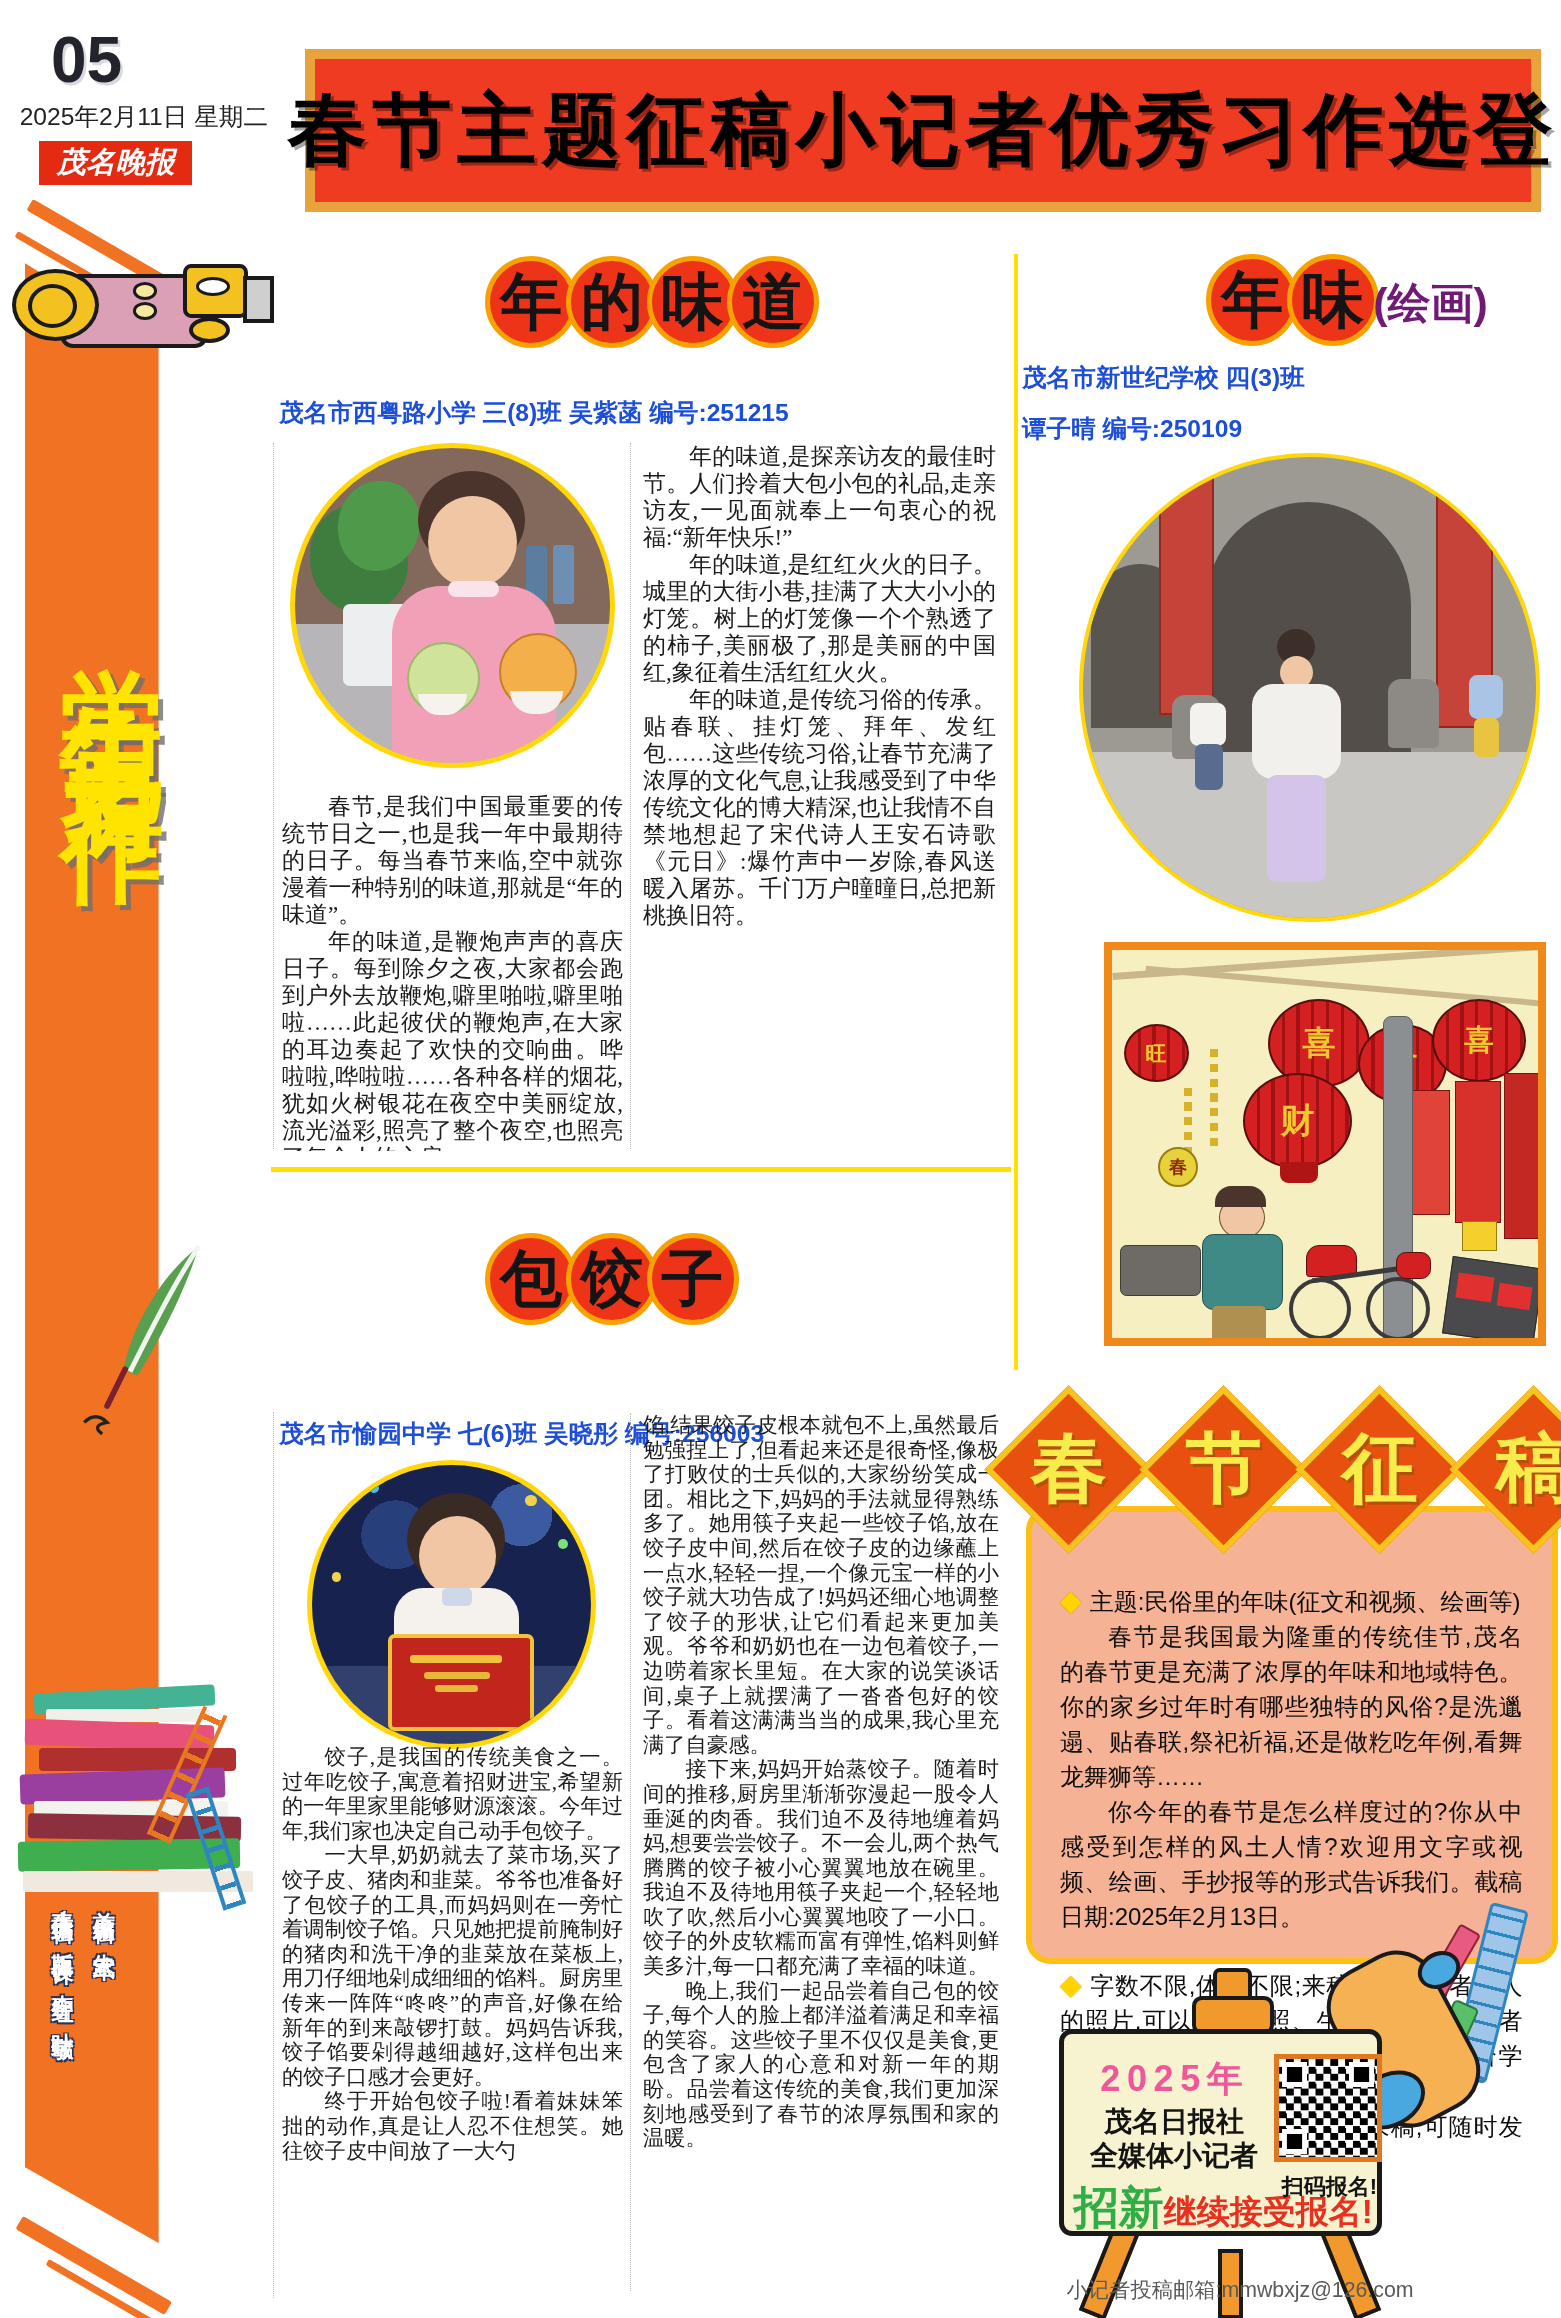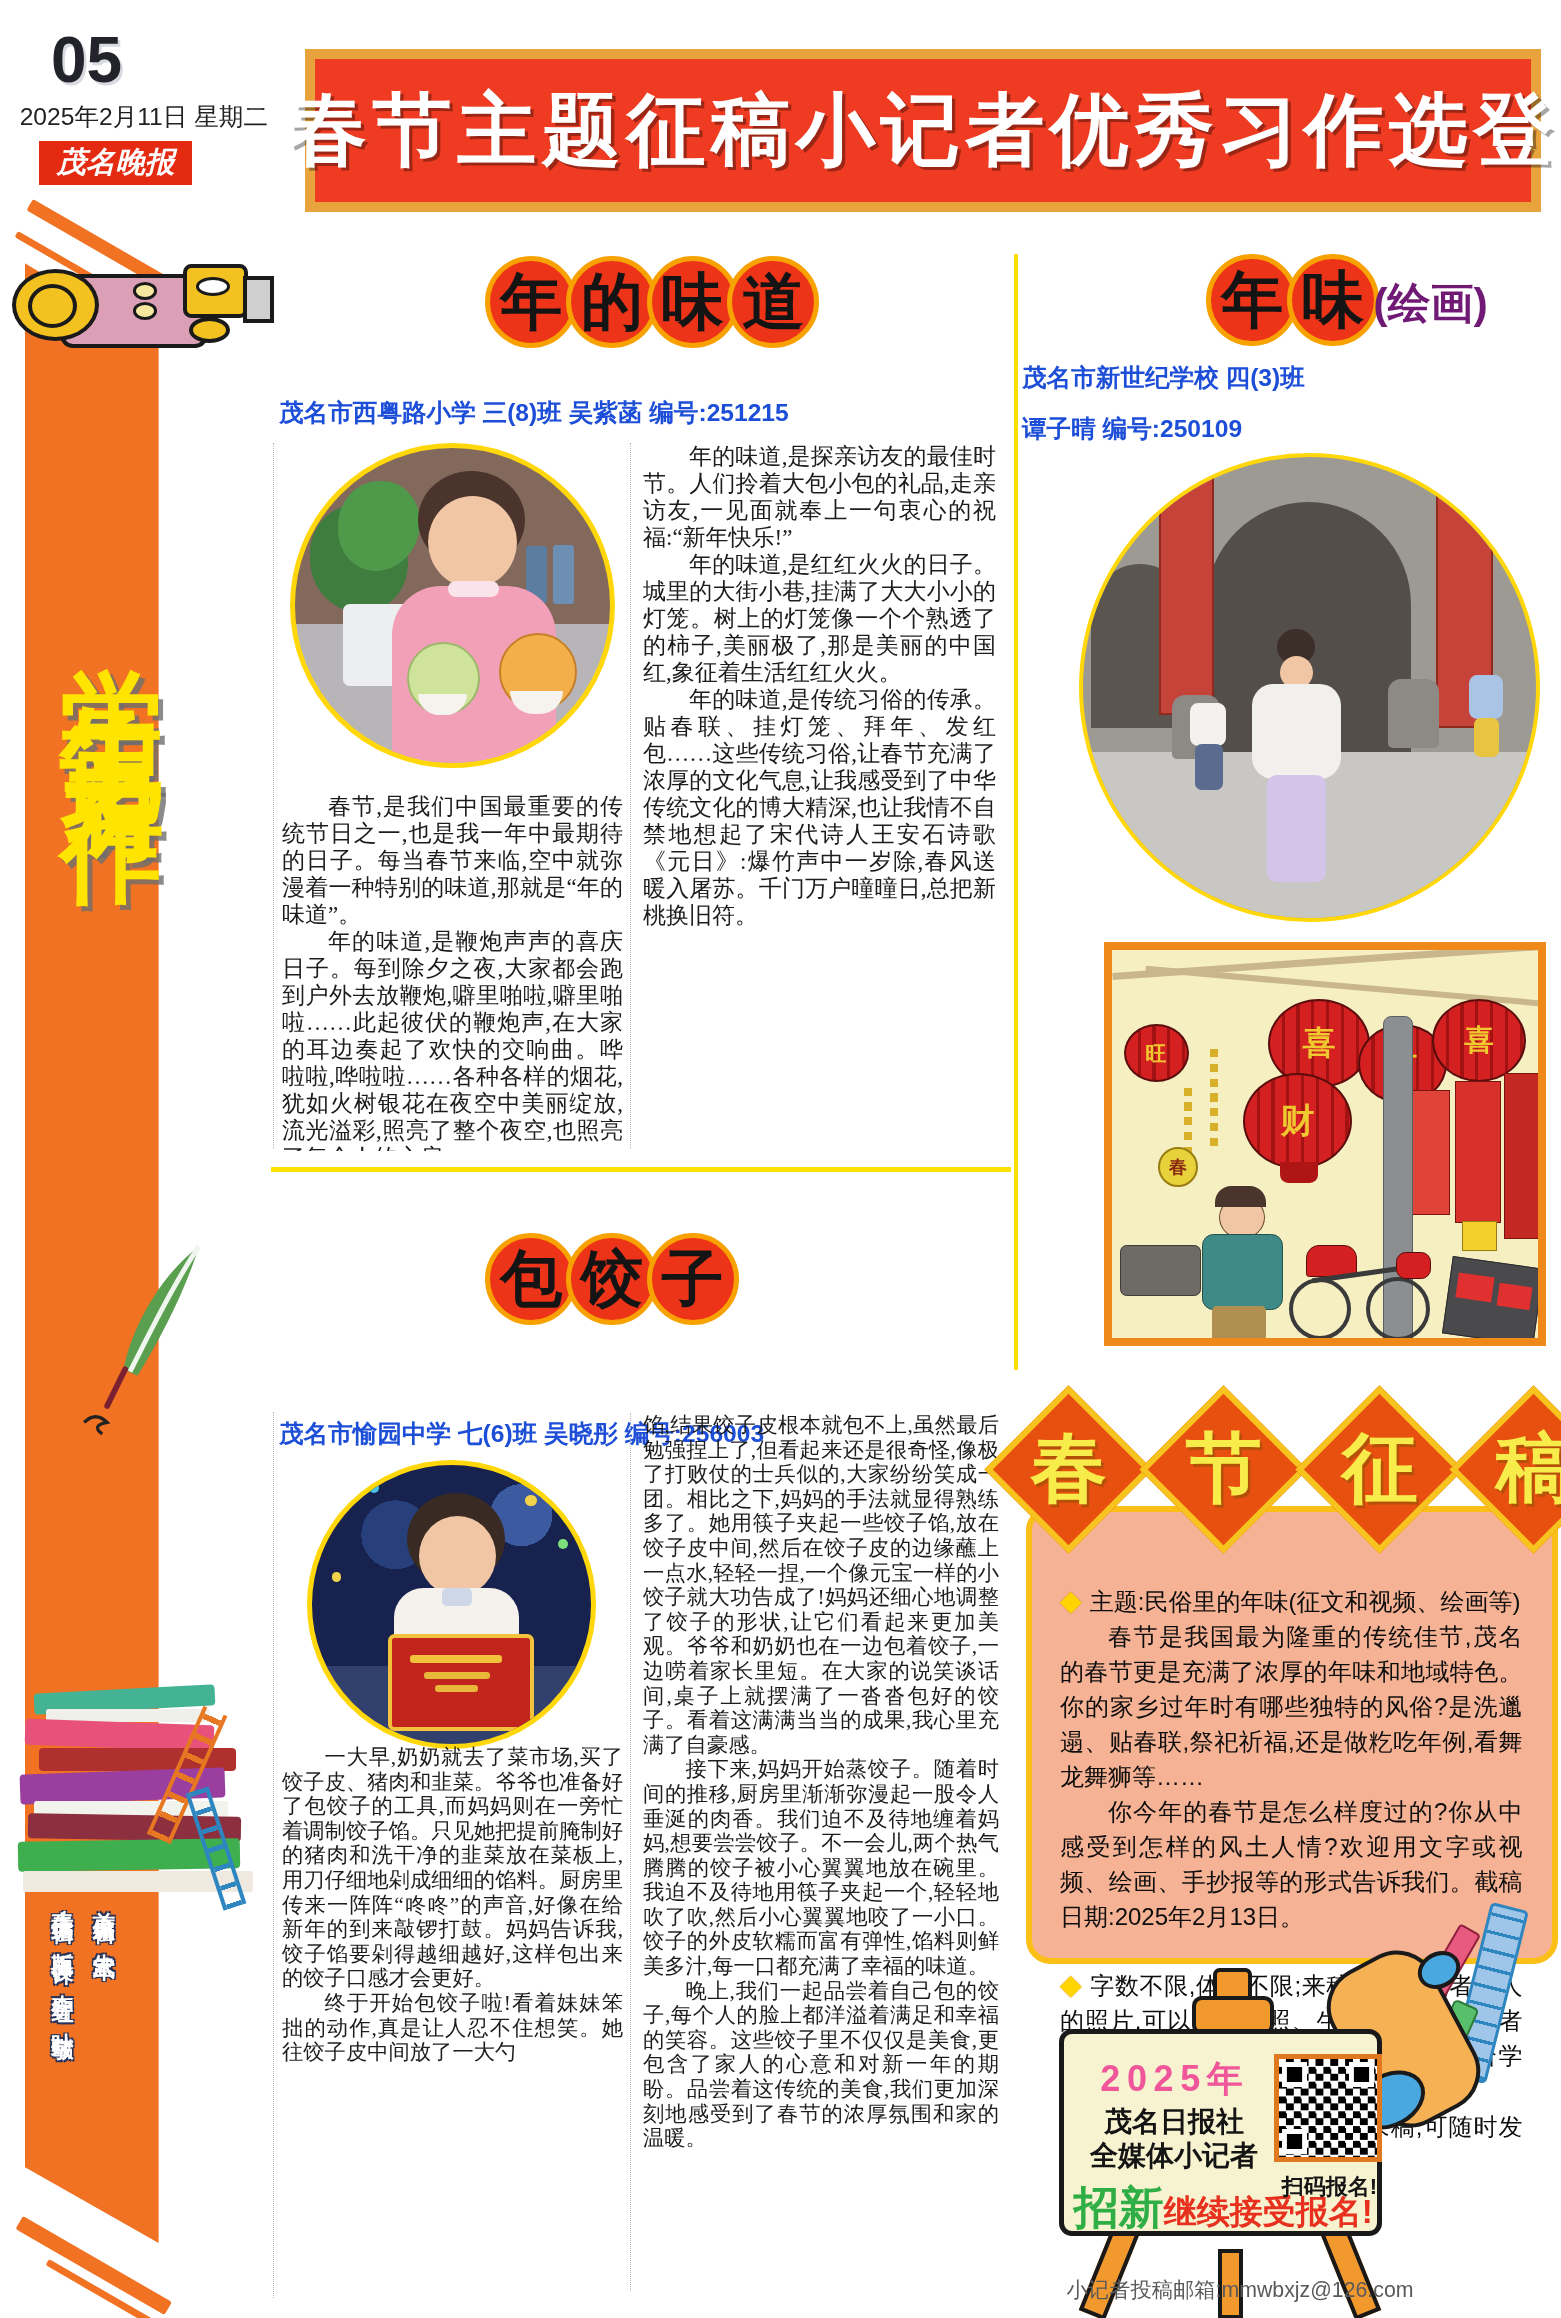--- a/index.html
+++ b/index.html
@@ -7,21 +7,21 @@
         font-family:"Liberation Serif",serif;color:#111;}
   .abs{position:absolute;}
   
   .pagenum{font-family:"Liberation Sans",sans-serif;font-weight:bold;font-size:64px;color:#23232b;
            text-shadow:2.5px 2.5px 0 #d9d9e2;}
   .pagedate{font-family:"Liberation Sans",sans-serif;font-size:24.6px;color:#222;}
   .logo{background:#e52a12;color:#fff;font-weight:bold;font-style:italic;font-size:29.5px;
         font-family:"Liberation Serif",serif;display:flex;align-items:center;justify-content:center;}
   .banner{background:#e8a33d;padding:9.8px;}
   .banner-in{background:#ee3b22;width:100%;height:100%;display:flex;align-items:center;justify-content:center;}
-  .banner-title{font-family:Liberation Serif, serif;font-weight:bold;font-size:79px;color:#ffffff;
+  .banner-title{font-family:Liberation Serif, serif;font-weight:bold;font-size:79px;color:#000000;
                 letter-spacing:5.7px;white-space:nowrap;text-shadow:3.3px 3.3px 0 rgba(0,0,0,0.35);}
   
   .band{background:#f07222;clip-path:polygon(0 0,100% 82px,100% 100%,0 calc(100% - 76px));}
   .stripe{background:#f07222;transform:rotate(30deg);transform-origin:left top;border-radius:2.5px;}
   .vtitle{writing-mode:vertical-rl;text-orientation:upright;font-family:"Liberation Sans",sans-serif;
           font-weight:bold;font-size:103px;color:#ffe400;letter-spacing:28px;
           text-shadow:4.9px 4.9px 0 rgba(110,110,110,0.8);}
   .bluepanel{background:#cfe9f2;}
   .menu-item{font-family:"Liberation Sans",sans-serif;font-weight:bold;font-size:31px;color:#141414;
              text-align:center;padding:13px 0 11.5px 0;}
@@ -290,20 +290,21 @@
     <div class="abs" style="left:76px;top:169px;width:138px;height:89px;background:#c1251c;border:4.9px solid #f3c23c;border-radius:6.6px;"></div>
     <div class="abs" style="left:98px;top:190px;width:92px;height:8.2px;background:#f3c23c;border-radius:3.3px;"></div>
     <div class="abs" style="left:112px;top:207px;width:66px;height:6.6px;background:#e8b83a;border-radius:3.3px;"></div>
     <div class="abs" style="left:123px;top:220px;width:43px;height:6.6px;background:#e8b83a;border-radius:3.3px;"></div>
   </div>
 
   <div class="abs vdot" style="left:273px;top:1412px;height:886px;"></div>
   <div class="abs vdot" style="left:630px;top:1413px;height:878px;"></div>
 
   <div class="abs coltext a2" style="left:282px;top:1745px;width:341px;height:555px;">
+    <p>饺子,是我国的传统美食之一。过年吃饺子,寓意着招财进宝,希望新的一年里家里能够财源滚滚。今年过年,我们家也决定自己动手包饺子。</p>
     <p>一大早,奶奶就去了菜市场,买了饺子皮、猪肉和韭菜。爷爷也准备好了包饺子的工具,而妈妈则在一旁忙着调制饺子馅。只见她把提前腌制好的猪肉和洗干净的韭菜放在菜板上,用刀仔细地剁成细细的馅料。厨房里传来一阵阵“咚咚”的声音,好像在给新年的到来敲锣打鼓。妈妈告诉我,饺子馅要剁得越细越好,这样包出来的饺子口感才会更好。</p>
     <p>终于开始包饺子啦!看着妹妹笨拙的动作,真是让人忍不住想笑。她往饺子皮中间放了一大勺</p>
   </div>
   <div class="abs coltext a2" style="left:643px;top:1413px;width:356px;height:877px;">
     <p class="noindent">馅,结果饺子皮根本就包不上,虽然最后勉强捏上了,但看起来还是很奇怪,像极了打败仗的士兵似的,大家纷纷笑成一团。相比之下,妈妈的手法就显得熟练多了。她用筷子夹起一些饺子馅,放在饺子皮中间,然后在饺子皮的边缘蘸上一点水,轻轻一捏,一个像元宝一样的小饺子就大功告成了!妈妈还细心地调整了饺子的形状,让它们看起来更加美观。爷爷和奶奶也在一边包着饺子,一边唠着家长里短。在大家的说笑谈话间,桌子上就摆满了一沓沓包好的饺子。看着这满满当当的成果,我心里充满了自豪感。</p>
     <p>接下来,妈妈开始蒸饺子。随着时间的推移,厨房里渐渐弥漫起一股令人垂涎的肉香。我们迫不及待地缠着妈妈,想要尝尝饺子。不一会儿,两个热气腾腾的饺子被小心翼翼地放在碗里。我迫不及待地用筷子夹起一个,轻轻地吹了吹,然后小心翼翼地咬了一小口。饺子的外皮软糯而富有弹性,馅料则鲜美多汁,每一口都充满了幸福的味道。</p>
     <p>晚上,我们一起品尝着自己包的饺子,每个人的脸上都洋溢着满足和幸福的笑容。这些饺子里不仅仅是美食,更包含了家人的心意和对新一年的期盼。品尝着这传统的美食,我们更加深刻地感受到了春节的浓厚氛围和家的温暖。</p>
   </div>
 
   <div class="abs subbox" style="left:1026px;top:1506px;width:532px;height:458px;">

